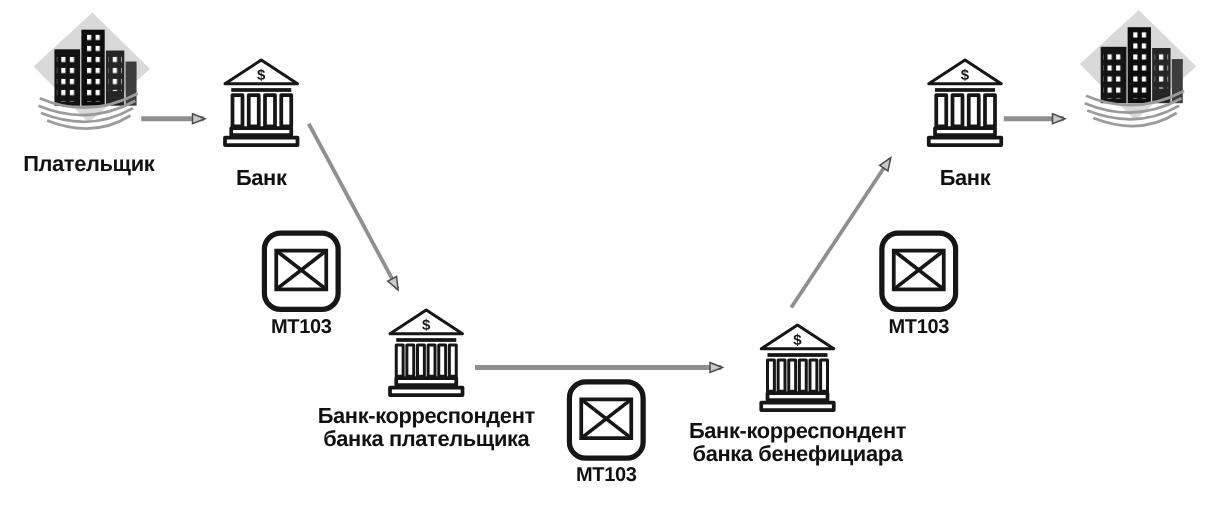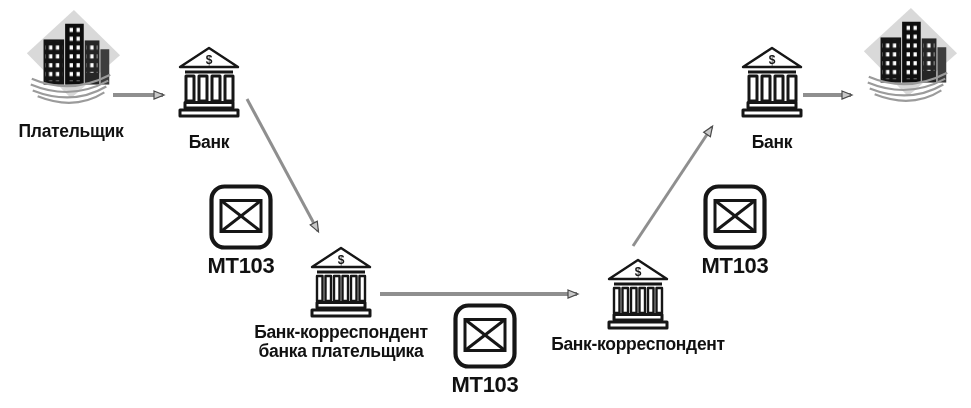--- a/index.html
+++ b/index.html
@@ -9,21 +9,21 @@
     font-family:"Liberation Sans",sans-serif;
   }
   #arrows{position:absolute;left:0;top:0;z-index:1;}
   .node{position:absolute;display:flex;flex-direction:column;align-items:center;z-index:2;}
   .lbl{
     font-weight:700;font-size:17.5px;color:var(--text,#111);
     letter-spacing:-0.3px;white-space:nowrap;margin-top:14px;
   }
   .lbl-2line{line-height:1.07;text-align:center;}
   .lbl-2line span{display:block;}
-  .mt-lbl{font-size:22px;margin-top:3px;}
+  .mt-lbl{font-size:16px;margin-top:3px;}
   .big-lbl{margin-top:5px;}
   
   .s   {stroke:var(--ink,#161616);fill:#fff;stroke-width:3;stroke-linejoin:round;}
   .s2  {stroke:var(--ink,#161616);fill:#fff;stroke-width:2.4;stroke-linejoin:round;}
   .fill{fill:var(--ink,#161616);stroke:none;}
   .dollar{font-family:"Liberation Sans",sans-serif;font-weight:700;font-size:12px;fill:var(--ink,#161616);}
   .env-line{stroke:var(--ink,#161616);stroke-width:3;fill:none;}
   .env-out{stroke:var(--ink,#161616);stroke-width:4.2;fill:#fff;}
   .diamond{fill:var(--diamond,#d9d9d9);stroke:none;}
   .swoosh{stroke:#9b9b9b;stroke-width:2.2;fill:none;}
@@ -144,20 +144,21 @@
       </svg>
     <div class="lbl mt-lbl">MT103</div>
   </div>
 
   <div class="node" style="left:543px;top:258px;width:190px">
     <svg width="64" height="72" viewBox="0 0 64 72">
         <use href="#sym-bank6"></use>
       </svg>
     <div class="lbl lbl-2line" style="margin-top:5px">
       <span>Банк-корреспондент</span>
+      <span>банка бенефициара</span>
     </div>
   </div>
 
   <div class="node" style="left:698px;top:184px;width:74px">
     <svg width="64" height="66" viewBox="0 0 64 66">
         <use href="#sym-env"></use>
       </svg>
     <div class="lbl mt-lbl">MT103</div>
   </div>
 

